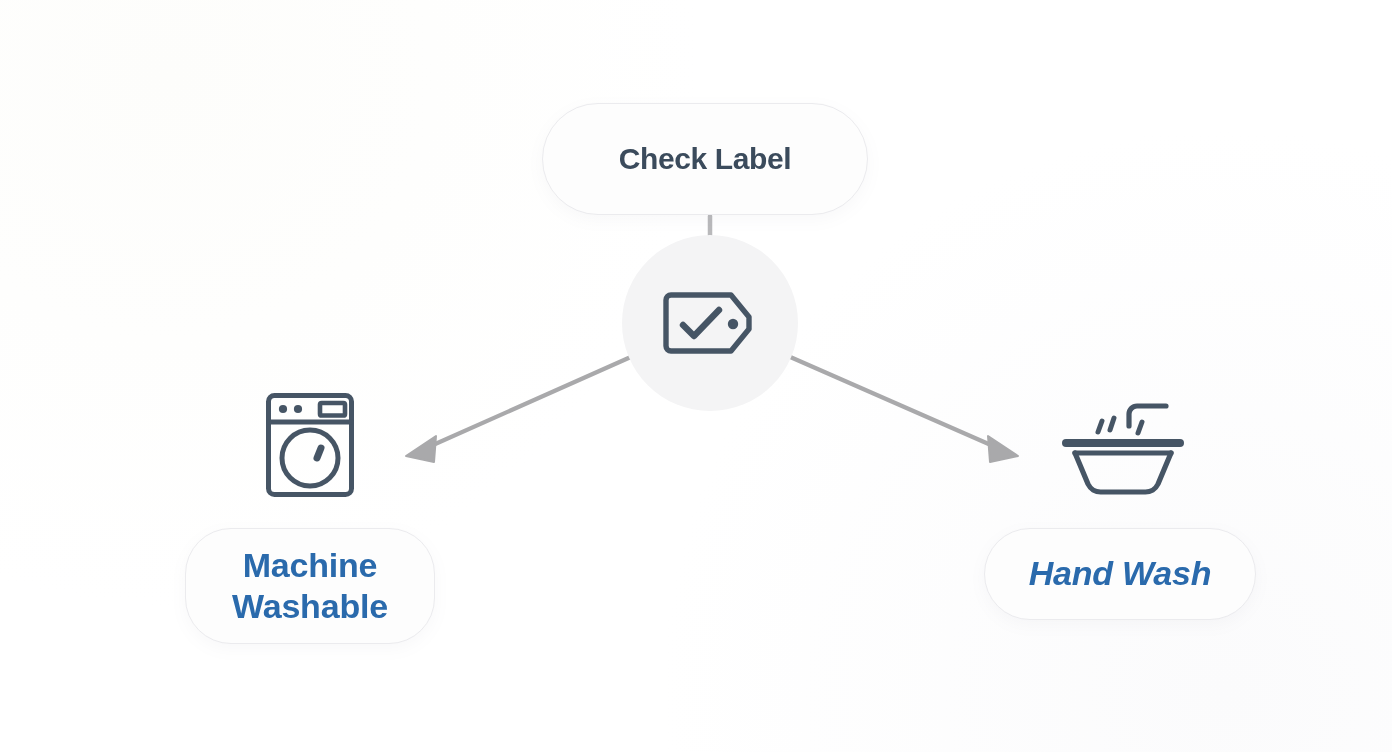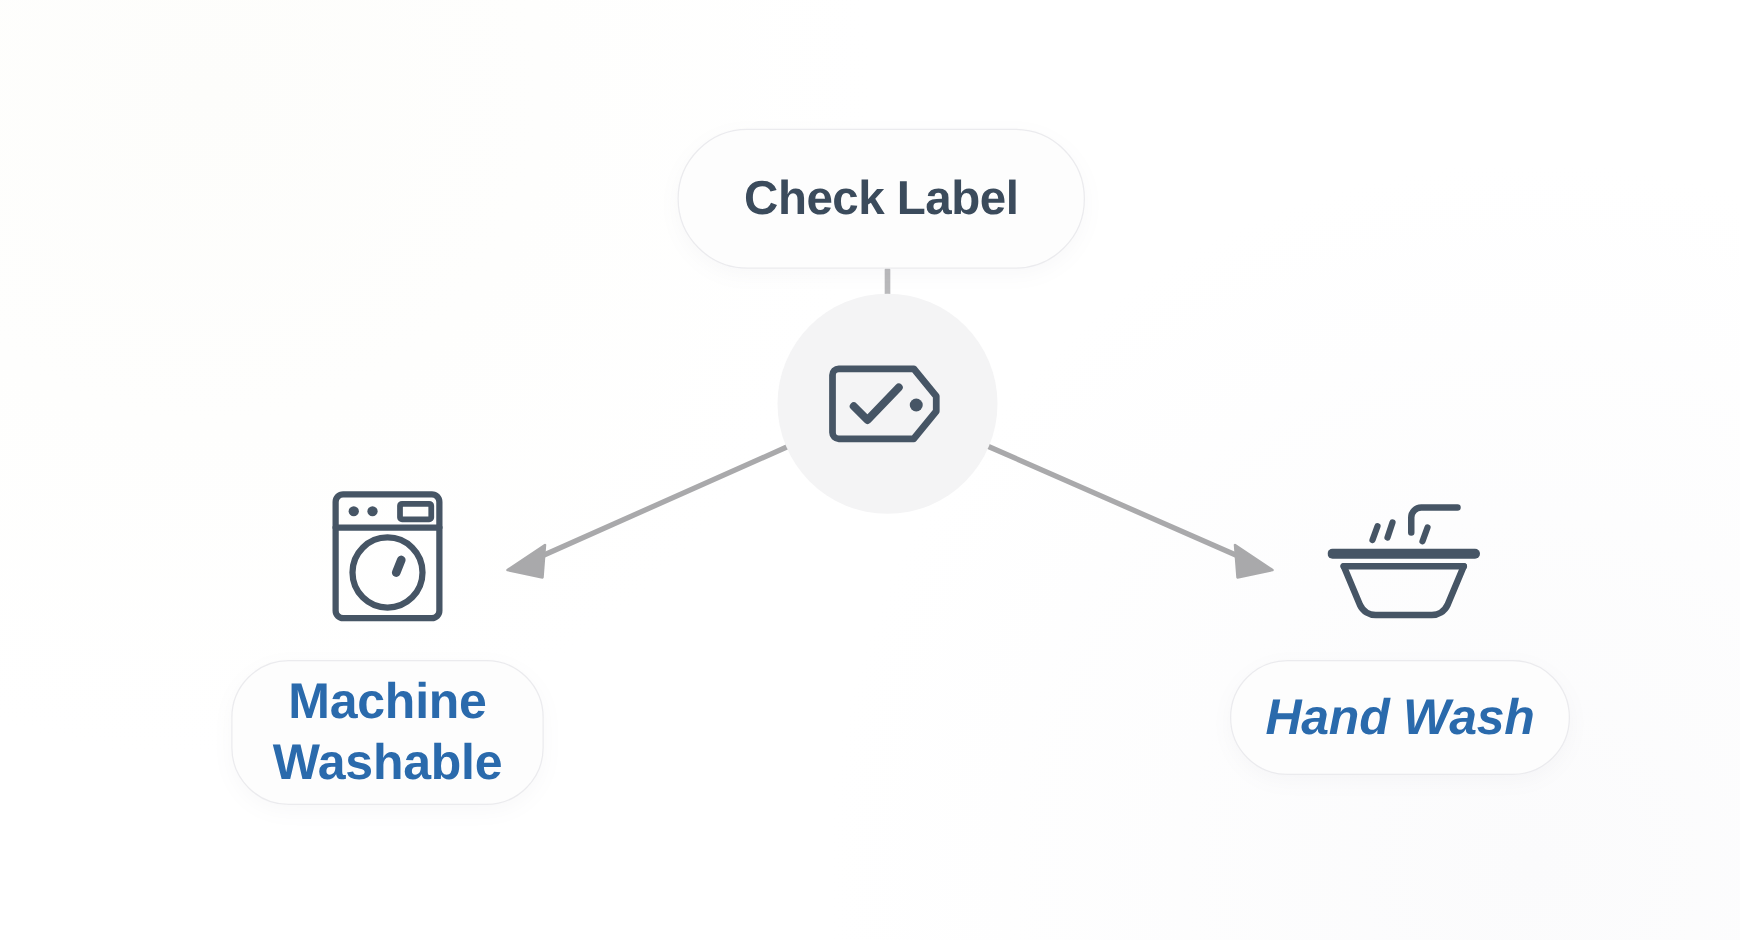--- a/index.html
+++ b/index.html
@@ -69,41 +69,41 @@
 
   .node-root {
     left: 542px;
     top: 103px;
     width: 326px;
     height: 112px;
     border-radius: 56px;
   }
   .node-root .node-label {
     color: #3b4b5c;
-    font-size: 38px;
+    font-size: 30px;
     font-weight: bold;
     letter-spacing: -0.4px;
   }
 
   .node-left {
     left: 185px;
     top: 528px;
     width: 250px;
     height: 116px;
   }
   .node-right {
     left: 984px;
     top: 528px;
     width: 272px;
     height: 92px;
     font-style: italic;
   }
   .node-leaf .node-label {
     color: #2a6aac;
-    font-size: 40px;
+    font-size: 34px;
     font-weight: bold;
     line-height: 1.22;
     letter-spacing: -0.2px;
   }
 
   
   .branch-icon {
     position: absolute;
   }
   .icon-washer {

